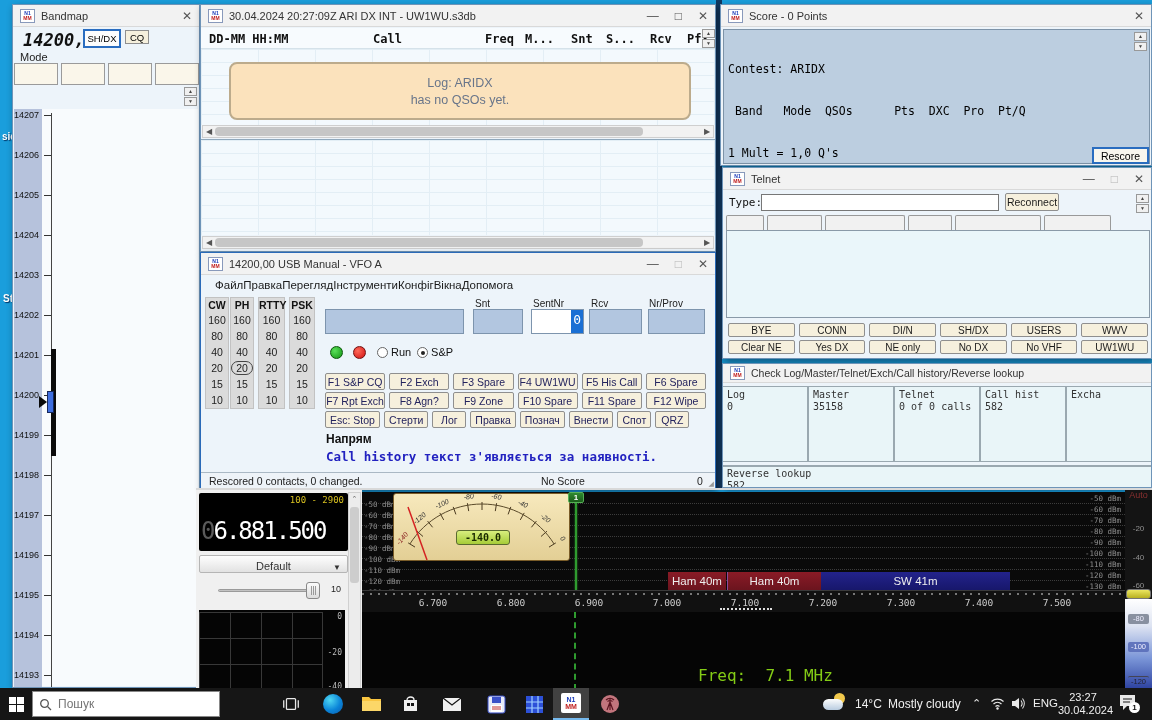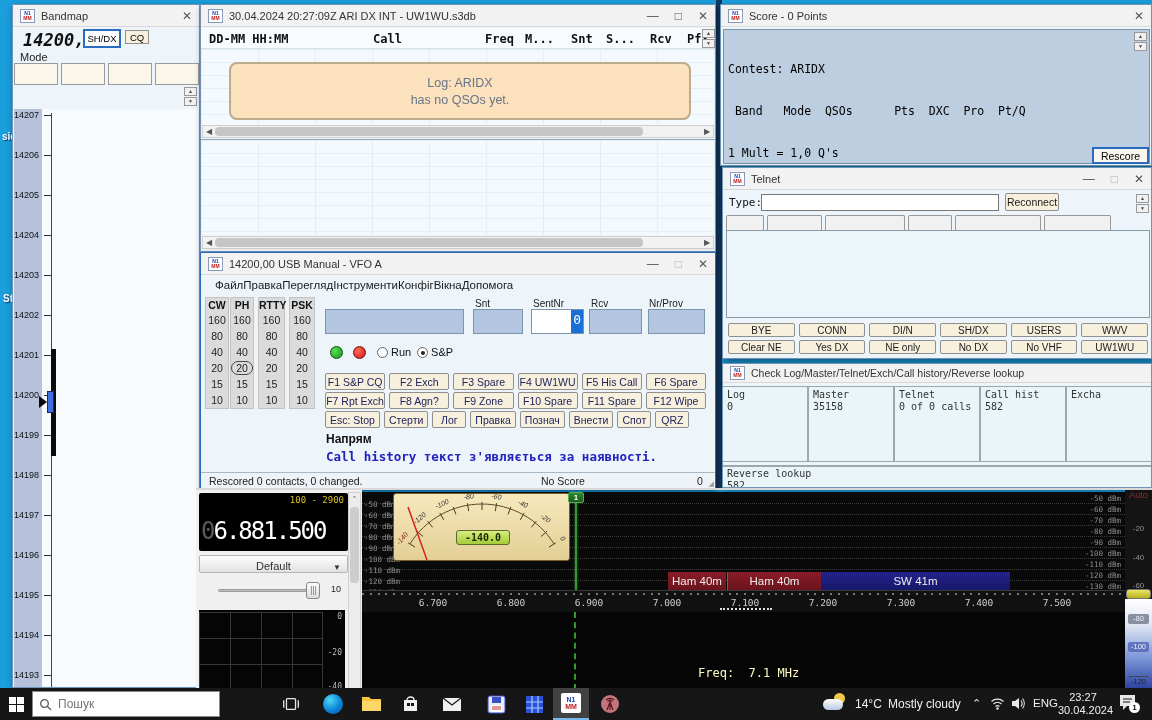--- a/index.html
+++ b/index.html
@@ -545,21 +545,21 @@
             <span class="axlab">7.300</span>
             <span class="axlab">7.400</span>
             <span class="axlab">7.500</span>
           </div>
         <div class="abs" style="left:358px;top:17px;width:52px;border-top:2px dotted #ddd"></div>
       </div>
     </div>
 
     <div class="abs" style="left:166px;top:122px;width:763px;height:78px;background:#050505">
       <div class="abs" style="left:212px;top:0;height:78px;border-left:2px dashed #2f9b2f"></div>
-      <div class="abs mono" style="left:336px;top:54px;font-size:12px;color:#fef9c3;white-space:pre">Freq:  7.1 MHz</div>
+      <div class="abs mono" style="left:336px;top:54px;font-size:16px;color:#84cc16;white-space:pre">Freq:  7.1 MHz</div>
     </div>
 
     <div class="abs" style="left:929px;top:0;width:27px;height:200px;background:#141414">
       <div style="text-align:center;font-size:9px;font-weight:normal;color:#8a3030">Auto</div>
       <span class="abs" style="left:0;right:0;top:34px;text-align:center;font-size:8px;color:#909090">-20</span>
       <span class="abs" style="left:0;right:0;top:63px;text-align:center;font-size:8px;color:#909090">-40</span>
       <span class="abs" style="left:0;right:0;top:91px;text-align:center;font-size:8px;color:#909090">-60</span>
       <div class="abs" style="left:0;top:109px;width:27px;height:91px;background:linear-gradient(180deg,#ffffff 0%,#dde3f2 30%,#7b96d8 65%,#2a3f9e 100%)"></div>
       <div class="abs" style="left:1px;top:99px;width:25px;height:10px;background:linear-gradient(#ece660,#b8b020);border:1px solid #777;border-radius:3px"></div>
       <div class="abs badge" style="left:3px;top:124px;width:21px;height:10px;background:rgba(120,128,145,.85)">-80</div>

